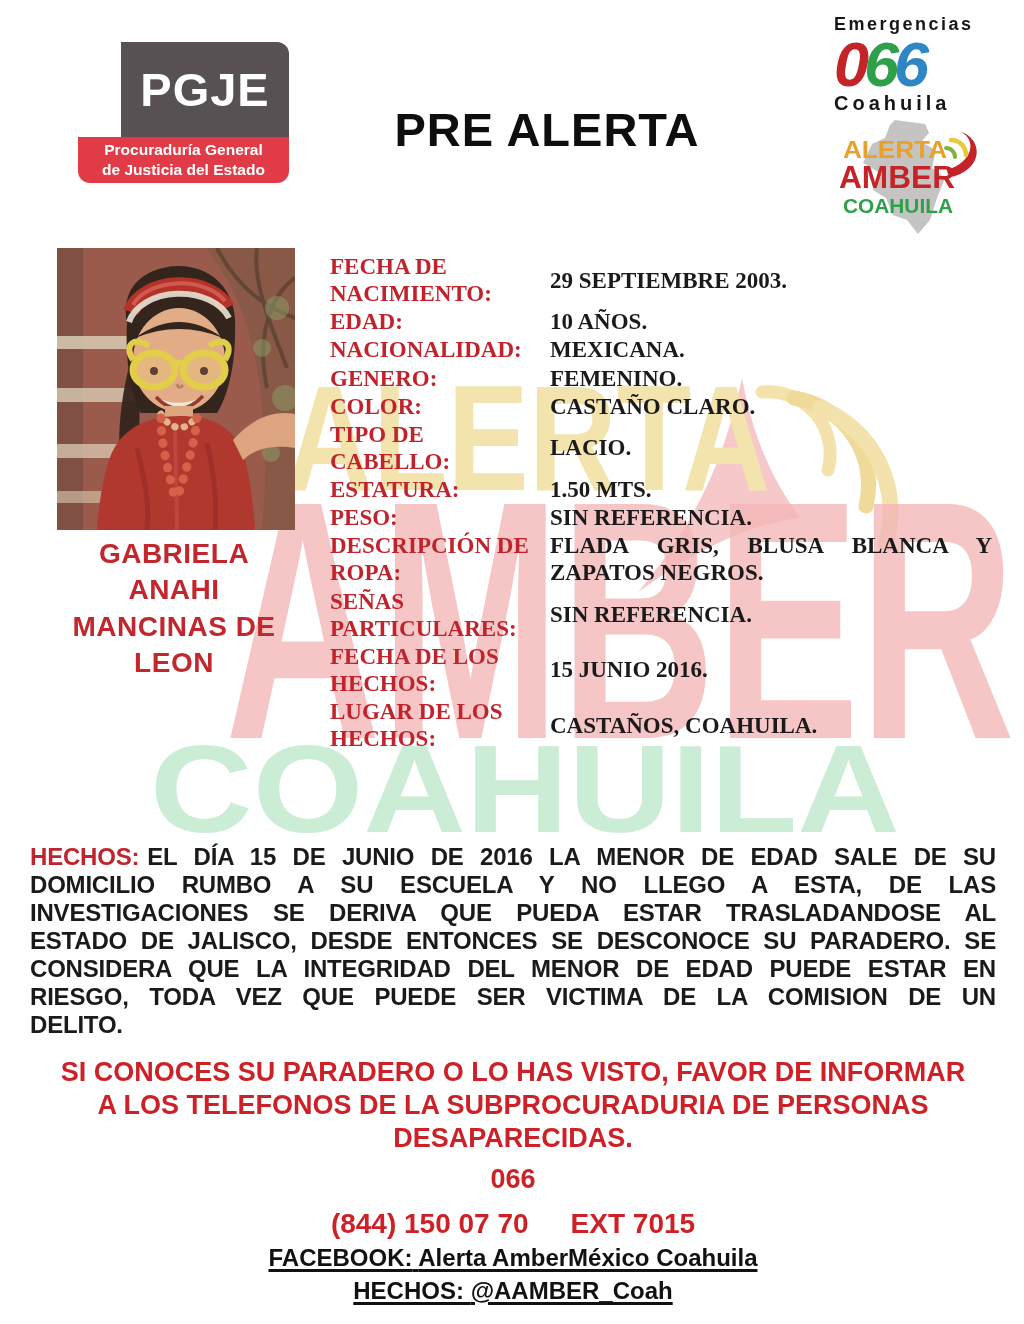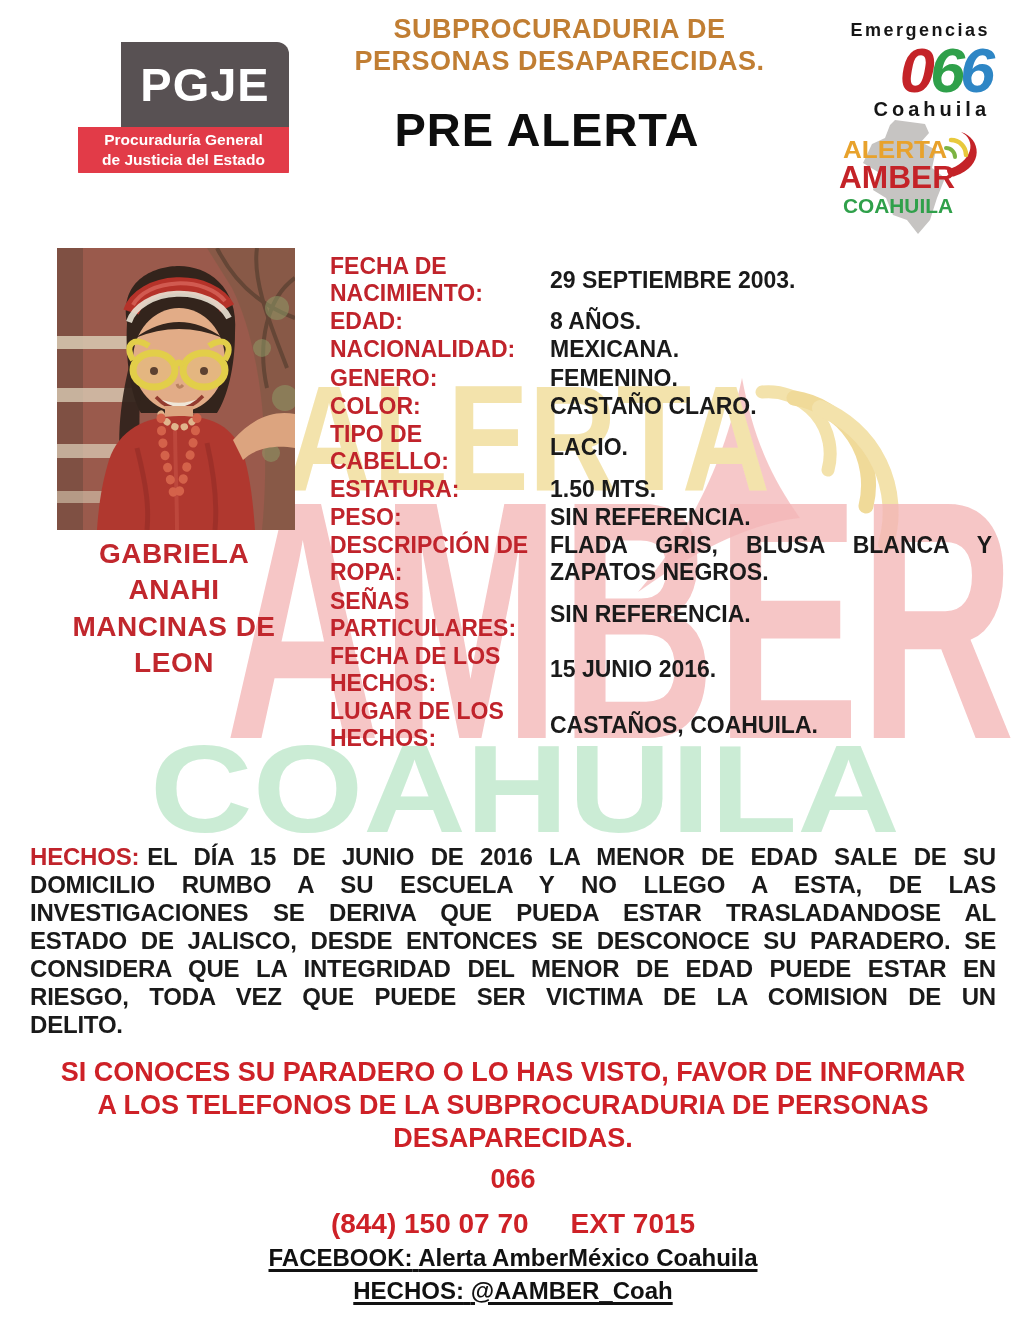--- a/index.html
+++ b/index.html
@@ -4,39 +4,39 @@
 <style>
   html,body{margin:0;padding:0;background:#fff;}
   .page{
     position:relative; width:1024px; height:1324px; background:#fff;
     font-family:"Liberation Sans", sans-serif; font-weight:700; overflow:hidden;
   }
   
   .wm{position:absolute; left:0; top:0; width:1024px; height:1324px; z-index:1; pointer-events:none;}
   
   .pgje{position:absolute; left:78px; top:42px; width:211px; height:141px; border-radius:12px; overflow:hidden; z-index:2;}
-  .pgje-top{height:85px; background:var(--pgje-gray,#585153); color:#fff; display:flex; align-items:center; justify-content:center;
+  .pgje-top{height:95px; background:var(--pgje-gray,#585153); color:#fff; display:flex; align-items:center; justify-content:center;
             font-size:47px; letter-spacing:1px;margin-left:43px;}
   .pgje-bottom{height:46px; background:var(--pgje-red,#E23B48); color:#fff; font-size:15.5px; line-height:1.28;
             display:flex; flex-direction:column; align-items:center; justify-content:center; text-align:left;}
   .dept-title{position:absolute; left:312px; top:14px; width:495px; text-align:center; z-index:2;
             color:var(--title-orange,#C8822E); font-size:27px; line-height:1.18; letter-spacing:0.5px;}
   .pre-alerta{position:absolute; left:297px; top:102px; width:500px; text-align:center; z-index:2;
             color:#0e0e0e; font-size:47px; letter-spacing:1px;}
-  .emg{position:absolute; left:834px; top:20px; width:156px; text-align:right; z-index:2; color:#161616;}
+  .emg{position:absolute; left:834px; top:14px; width:156px; text-align:left; z-index:2; color:#161616;}
   .emg-top{font-size:18px; letter-spacing:2.5px;}
   .emg-num{font-size:63px; font-style:italic; letter-spacing:-5px; line-height:1.0; margin-top:-2px;}
   .emg-bottom{font-size:20px; letter-spacing:4px; margin-top:-4px;}
   .amber-logo{position:absolute; left:833px; top:118px; width:152px; height:118px; z-index:2;}
   
   .photo{position:absolute; left:57px; top:248px; width:238px; height:282px; z-index:3;}
   .vname{position:absolute; left:40px; top:536px; width:268px; z-index:3; text-align:center;
          color:var(--name-red,#C1272D); font-size:28px; line-height:1.3; letter-spacing:0.5px;}
   
-  .fields{position:absolute; left:330px; top:253px; width:662px; z-index:2;}
+  .fields{position:absolute; left:330px; top:253px; width:662px; z-index:2;font-family:Liberation Serif, serif;}
   .frow{display:flex; margin-bottom:1px;}
   .flabel{width:212px; flex:none; color:var(--label-red,#C0232B); font-size:23px; line-height:1.18; white-space:pre-line;}
   .fvalue{flex:1; margin-left:8px; align-self:center; color:var(--text-black,#1A1A1A); font-size:23px; line-height:1.18;}
   .fvalue .spread{text-align:justify; text-align-last:justify;}
   
   .hechos{position:absolute; left:30px; top:843px; width:966px; z-index:2; margin:0;
           color:var(--text-black,#1A1A1A); font-size:24px; line-height:1.17; text-align:justify;
           letter-spacing:-0.2px; word-spacing:5px;}
   .hechos .hlabel{color:var(--label-red,#C0232B); margin-right:8px;}
   
@@ -67,24 +67,20 @@
   </svg>
 
   <div class="pgje">
     <div class="pgje-top">PGJE</div>
     <div class="pgje-bottom">
       <div>Procuraduría General</div>
       <div>de Justicia del Estado</div>
     </div>
   </div>
 
-  <div class="dept-title">
-    <div>SUBPROCURADURIA DE</div>
-    <div>PERSONAS DESAPARECIDAS.</div>
-  </div>
   <div class="pre-alerta">PRE ALERTA</div>
 
   <div class="emg">
     <div class="emg-top">Emergencias</div>
     <div class="emg-num" id="emg-digits"><span style="color: rgb(196, 35, 40);">0</span><span style="color: rgb(47, 160, 74);">6</span><span style="color: rgb(46, 134, 197);">6</span></div>
     <div class="emg-bottom">Coahuila</div>
   </div>
 
   <svg class="amber-logo" viewBox="0 0 152 118">
     <path d="M62,2 L92,6 L96,15 L88,24 L103,32 L99,50 L112,60 L104,80 L97,102 L85,116 L74,102 L60,97 L53,80 L40,72 L45,54 L30,45 L39,26 L52,20 L57,7 Z" fill="#C6C4C2"></path>
@@ -155,21 +151,21 @@
     </div>
 
   <div class="fields" id="fields">
       <div class="frow">
         <div class="flabel">FECHA DE
 NACIMIENTO:</div>
         <div class="fvalue">29 SEPTIEMBRE 2003.</div>
       </div>
       <div class="frow">
         <div class="flabel">EDAD:</div>
-        <div class="fvalue">8 AÑOS.</div>
+        <div class="fvalue">10 AÑOS.</div>
       </div>
       <div class="frow">
         <div class="flabel">NACIONALIDAD:</div>
         <div class="fvalue">MEXICANA.</div>
       </div>
       <div class="frow">
         <div class="flabel">GENERO:</div>
         <div class="fvalue">FEMENINO.</div>
       </div>
       <div class="frow">

